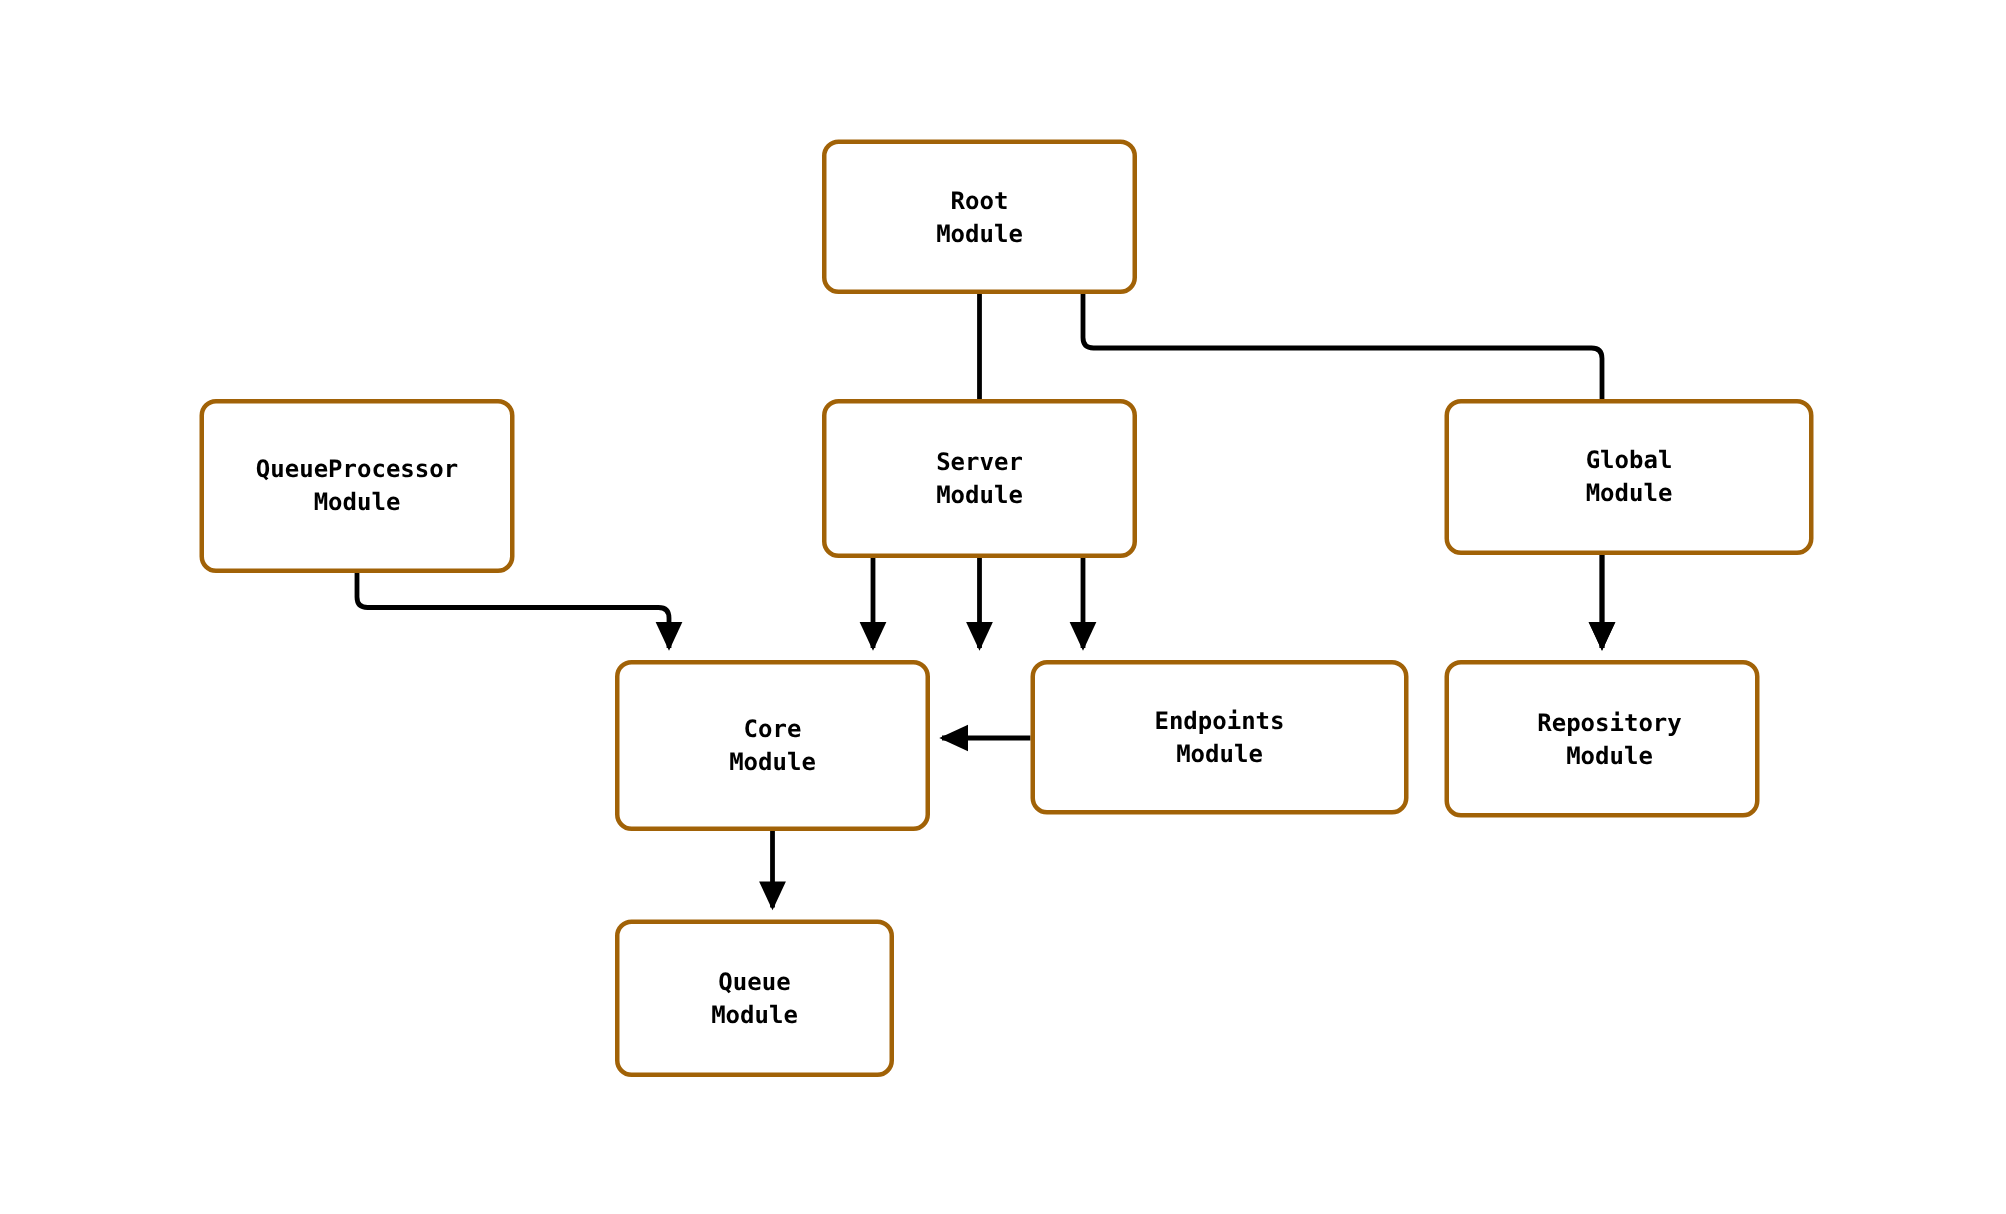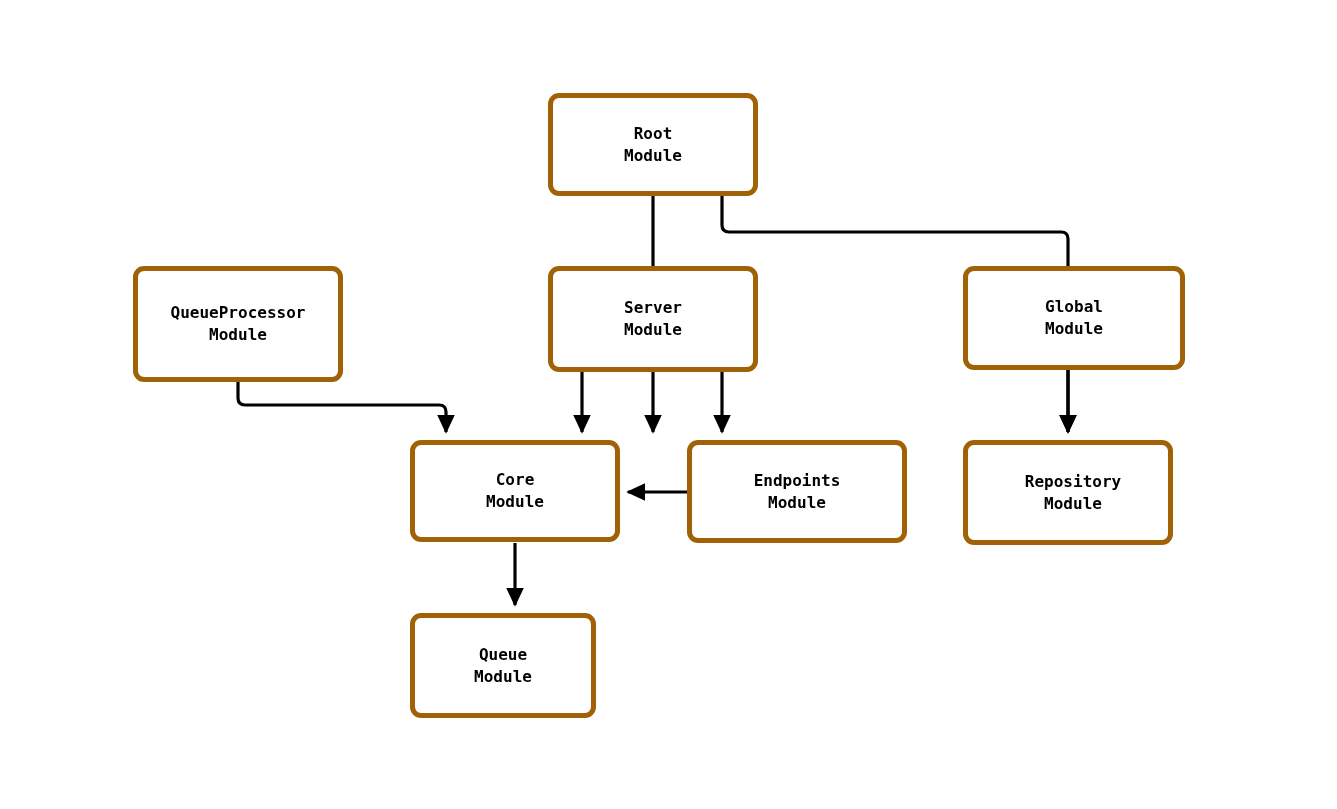--- a/index.html
+++ b/index.html
@@ -23,21 +23,21 @@
     position: absolute;
     left: 0;
     top: 0;
     width: 1337px;
     height: 809px;
   }
   .node {
     position: absolute;
     box-sizing: border-box;
     background: #ffffff;
-    border: 5px solid #a16207;
+    border: 3px solid #a16207;
     border-radius: 11px;
     display: flex;
     flex-direction: column;
     align-items: center;
     justify-content: center;
     z-index: 2;
   }
   .node-line {
     font-family: "DejaVu Sans Mono", "Liberation Mono", monospace;
     font-size: 16px;
@@ -85,31 +85,31 @@
   <div class="node" style="left:133px; top:266px; width:210px; height:116px;">
     <span class="node-line">QueueProcessor</span>
     <span class="node-line">Module</span>
   </div>
 
   <div class="node" style="left:548px; top:266px; width:210px; height:106px;">
     <span class="node-line">Server</span>
     <span class="node-line">Module</span>
   </div>
 
-  <div class="node" style="left:963px; top:266px; width:222px; height:104px;text-align:right;">
+  <div class="node" style="left:963px; top:266px; width:246px; height:104px;text-align:right;">
     <span class="node-line">Global</span>
     <span class="node-line">Module</span>
   </div>
 
-  <div class="node" style="left:410px; top:440px; width:210px; height:102px;align-items:center;">
+  <div class="node" style="left:410px; top:440px; width:210px; height:114px;align-items:center;">
     <span class="node-line">Core</span>
     <span class="node-line">Module</span>
   </div>
 
-  <div class="node" style="left:687px; top:440px; width:220px; height:103px;">
+  <div class="node" style="left:687px; top:440px; width:252px; height:103px;">
     <span class="node-line">Endpoints</span>
     <span class="node-line">Module</span>
   </div>
 
   <div class="node" style="left:963px; top:440px; width:210px; height:105px;padding-left:10px;">
     <span class="node-line">Repository</span>
     <span class="node-line">Module</span>
   </div>
 
   <div class="node" style="left:410px; top:613px; width:186px; height:105px;">

